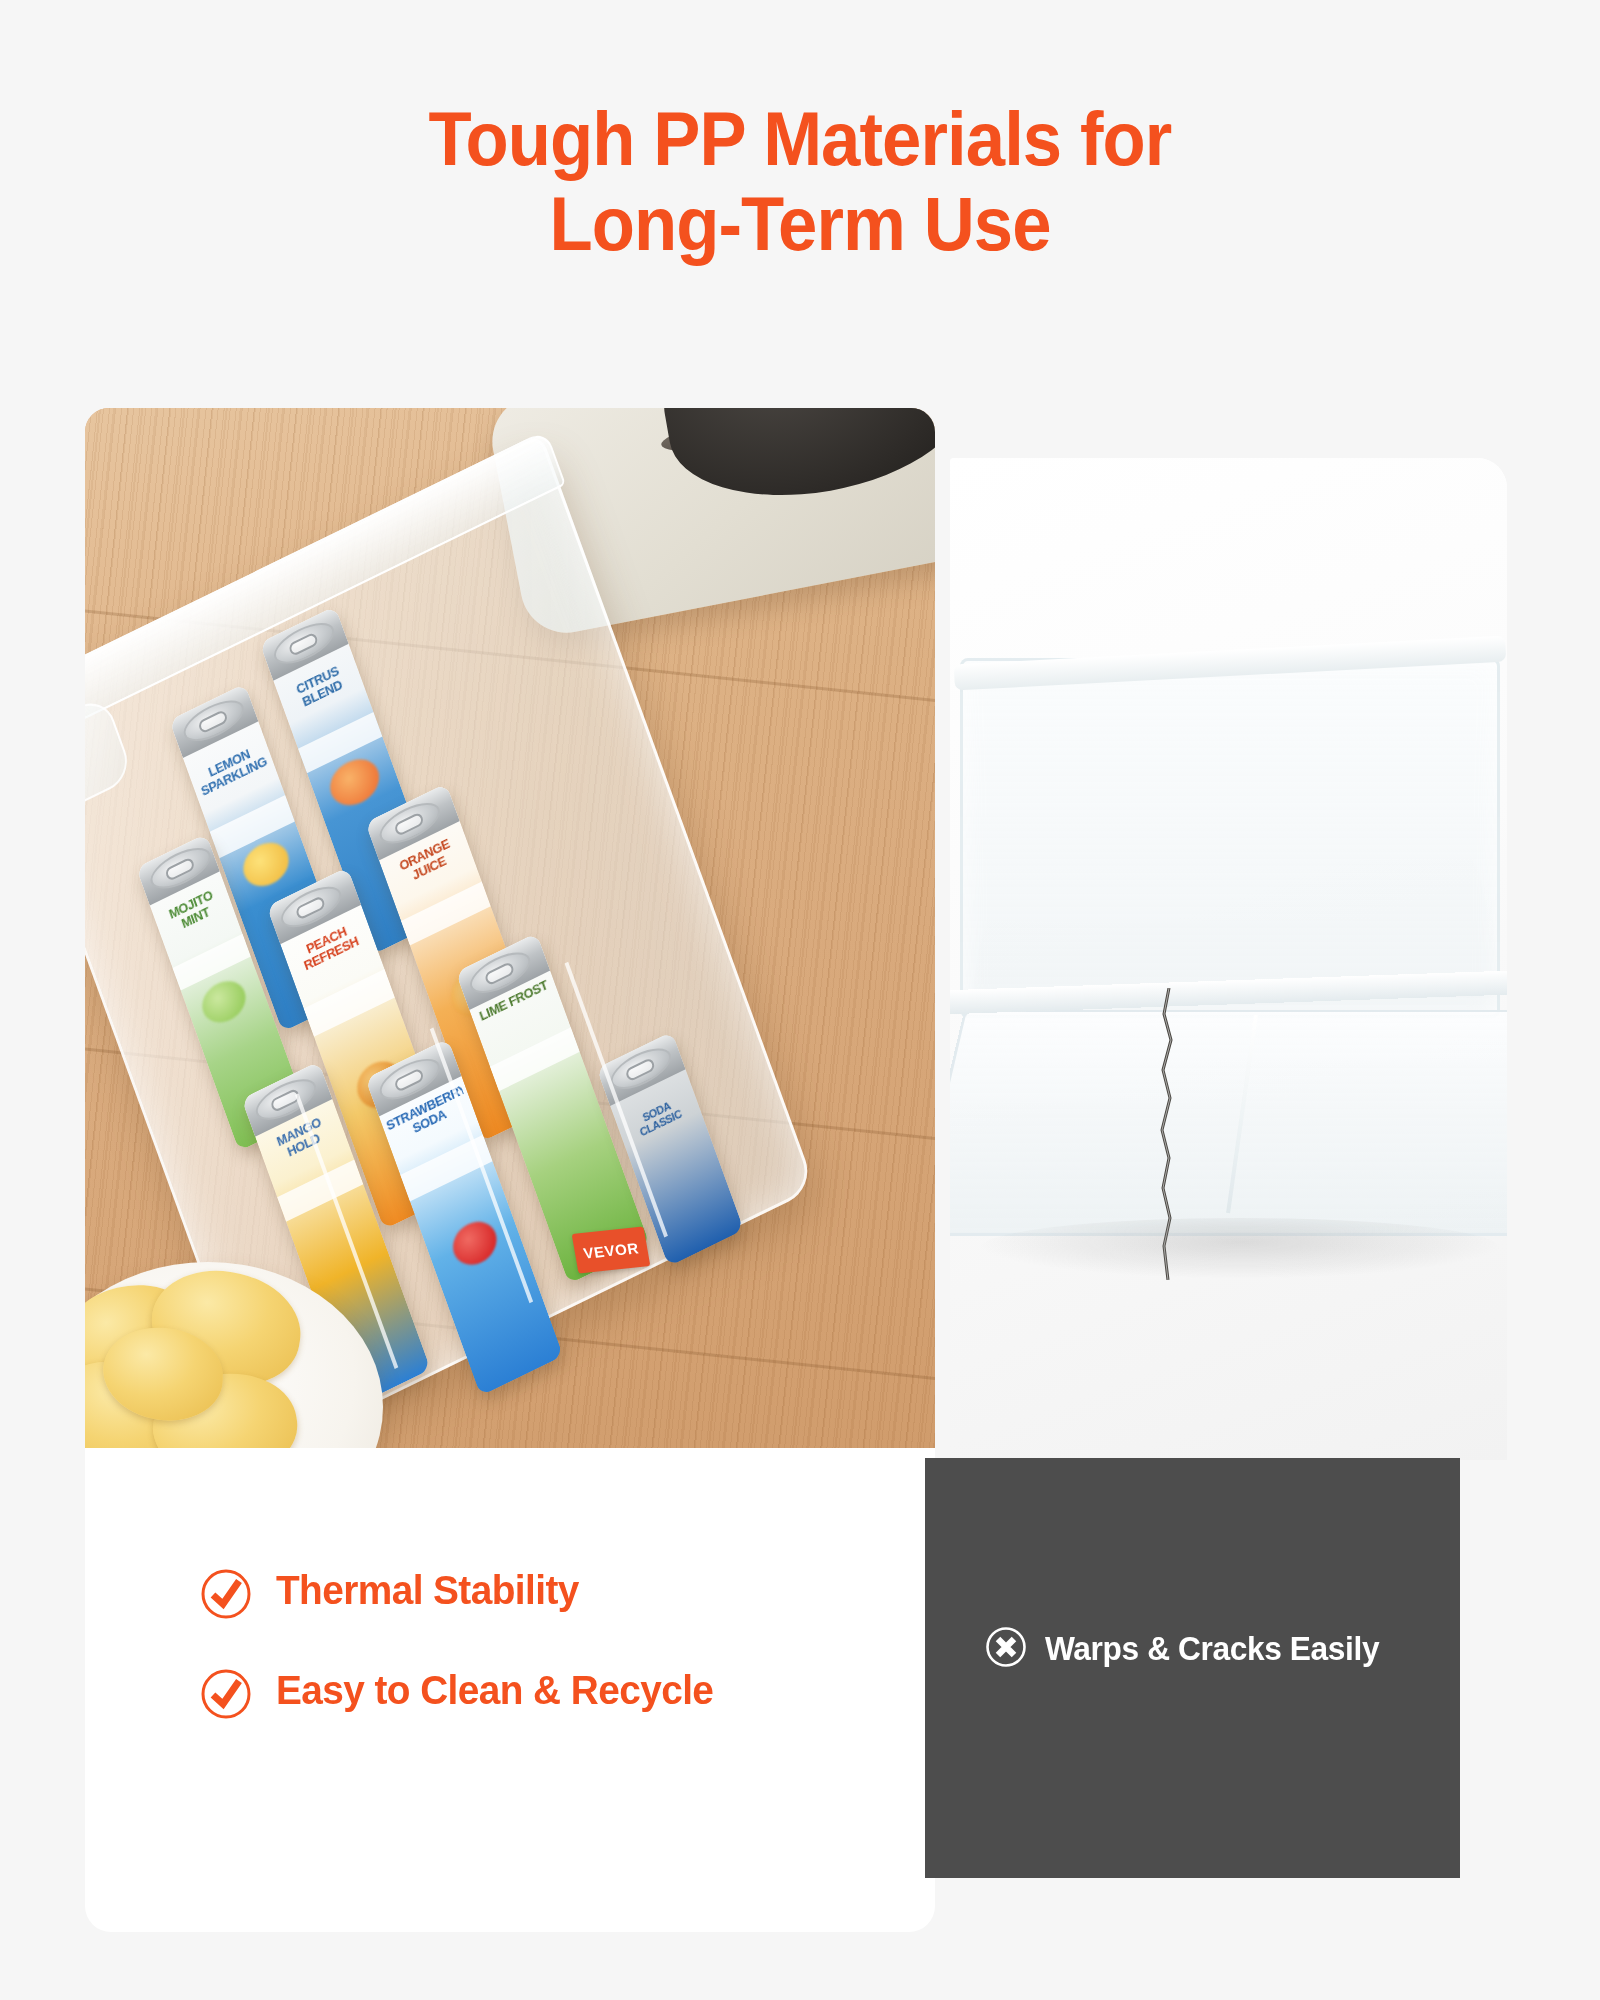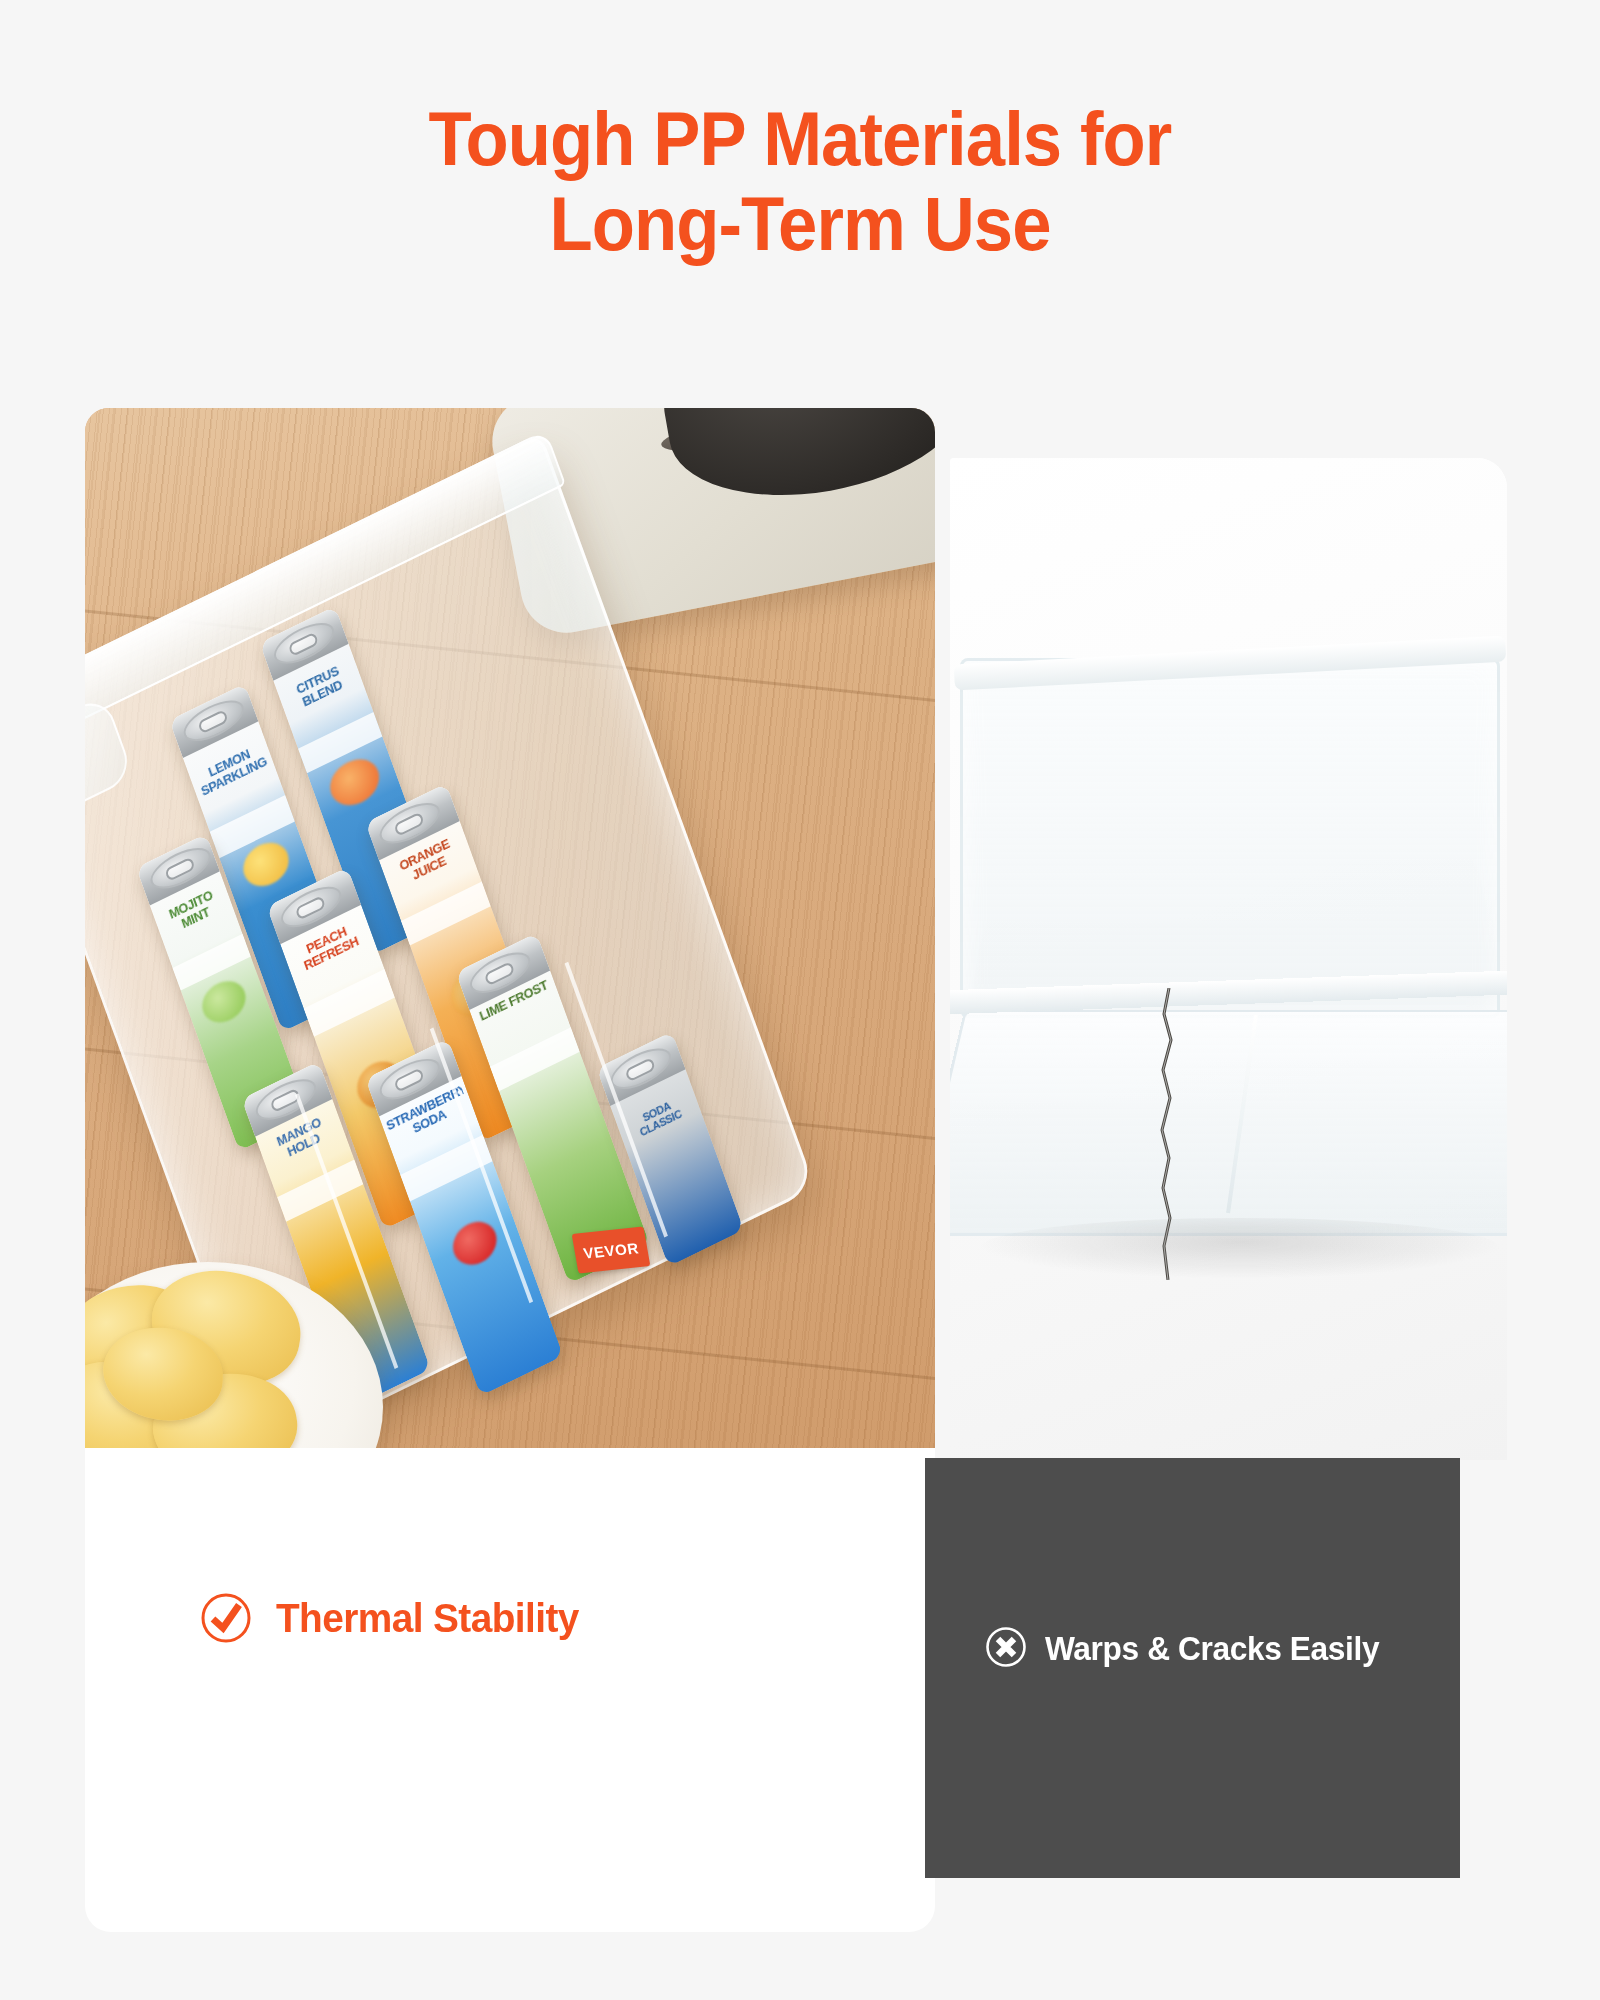--- a/index.html
+++ b/index.html
@@ -307,21 +307,21 @@
 
   
   .pros-list {
     position: absolute;
     left: 200px;
     top: 1568px;
     width: 700px;
   }
   .bullet-row {
     display: flex;
-    align-items: center;
+    align-items: flex-start;
     height: 100px;
   }
   .bullet-icon {
     flex: 0 0 auto;
     width: 52px; height: 52px;
     margin-right: 24px;
     position: relative;
   }
   .bullet-icon svg { display: block; }
   .bullet-label {
@@ -527,20 +527,29 @@
   <div class="pros-list">
     <div class="bullet-row">
       <span class="bullet-icon">
         <svg width="52" height="52" viewBox="0 0 52 52">
           <circle cx="26" cy="26" r="23" fill="none" stroke="#f4511e" stroke-width="3"></circle>
           <path d="M13 27 L23 36 L39 13" fill="none" stroke="#f4511e" stroke-width="7" stroke-linecap="butt" stroke-linejoin="miter"></path>
         </svg>
       </span>
       <span class="bullet-label">Thermal Stability</span>
     </div>
+    <div class="bullet-row">
+      <span class="bullet-icon">
+        <svg width="52" height="52" viewBox="0 0 52 52">
+          <circle cx="26" cy="26" r="23" fill="none" stroke="#f4511e" stroke-width="3"></circle>
+          <path d="M13 27 L23 36 L39 13" fill="none" stroke="#f4511e" stroke-width="7" stroke-linecap="butt" stroke-linejoin="miter"></path>
+        </svg>
+      </span>
+      <span class="bullet-label">Easy to Clean &amp; Recycle</span>
+    </div>
   </div>
 
   <div class="cons-panel">
     <div class="cons-list">
       <div class="cons-row">
         <span class="cons-icon">
           <svg width="42" height="42" viewBox="0 0 42 42">
             <circle cx="21" cy="21" r="18.5" fill="none" stroke="#ffffff" stroke-width="2.6"></circle>
             <path d="M13 13 L29 29 M29 13 L13 29" stroke="#ffffff" stroke-width="6.4" stroke-linecap="butt"></path>
           </svg>

